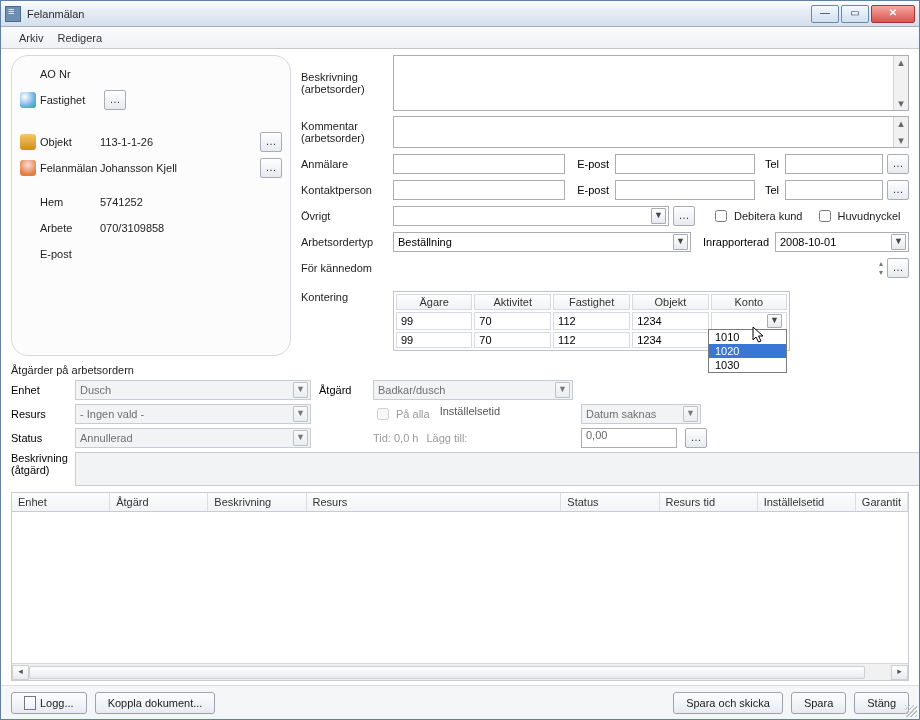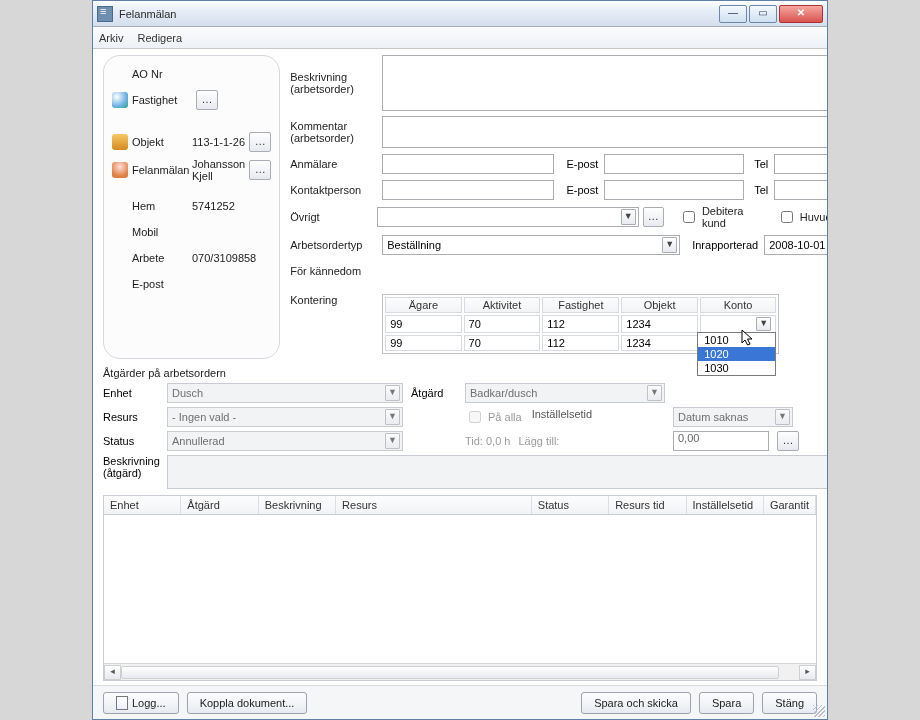--- a/index.html
+++ b/index.html
@@ -1,25 +1,25 @@
 <!DOCTYPE html>
 <html><head>
 <meta charset="utf-8">
 <style>
   * { box-sizing: border-box; font-family: "Segoe UI", Tahoma, sans-serif; font-size: 11px; }
   body { margin:0; background:#d7d7d7; }
-  .window { width:736px; height:720px; margin:0 auto; background:#fff; border:1px solid #5f7fa5; position:relative; display:flex; flex-direction:column; }
+  .window { width:920px; height:720px; margin:0 auto; background:#fff; border:1px solid #5f7fa5; position:relative; display:flex; flex-direction:column; }
   .titlebar { height:26px; background:linear-gradient(#fdfefe,#e6edf6 40%,#d4deed); display:flex; align-items:center; padding:0 4px; border-bottom:1px solid #aab; }
   .titlebar .icon { width:16px; height:16px; background:#6f8fb0; border:1px solid #4a6a8a; margin-right:6px; display:inline-block; position:relative; }
   .titlebar .icon::after{content:"≡";position:absolute;top:-2px;left:2px;color:#fff;font-size:11px;}
   .titlebar .title { color:#2a2a2a; flex:1; }
   .wbtns { display:flex; gap:2px; }
   .wbtn { width:28px; height:18px; border:1px solid #6d87a8; border-radius:2px; background:linear-gradient(#f3f8fd,#cfe0f0); color:#335; text-align:center; line-height:14px; font-size:10px; cursor:pointer;}
   .wbtn.close { width:44px; background:linear-gradient(#f6a8a0,#d9534f); color:#fff; border-color:#a33; font-weight:bold;}
-  .menubar { height:22px; background:linear-gradient(#fafbfc,#eef1f6); border-bottom:1px solid #c9c9c9; padding:0 6px; display:flex; align-items:center; gap:14px;}
+  .menubar { height:22px; background:linear-gradient(#fafbfc,#eef1f6); border-bottom:1px solid #c9c9c9; padding:0 18px; display:flex; align-items:center; gap:14px;}
   .menubar span{color:#333; cursor:pointer;}
   .content { flex:1; padding:6px 10px 4px; display:flex; flex-direction:column; overflow:hidden;}
   .top { display:flex; gap:10px; }
   .panel { border:1px solid #d5d8de; background:#fcfcfd; padding:8px; border-radius:2px;}
   .panel.left{ width:280px;border-radius:17px; }
   .row { display:flex; align-items:center; margin-bottom:6px; min-height:20px;}
   .row .ic{width:16px; height:16px; margin-right:4px; display:inline-block; border-radius:3px;}
   .ic.globe{background:radial-gradient(circle at 30% 30%,#fff,#6fb1e6 60%,#2a7);}
   .ic.cube{background:linear-gradient(#f7c766,#d28b1e);}  
   .ic.person{background:radial-gradient(circle at 50% 30%,#fdd,#e08040 70%);}
@@ -109,24 +109,20 @@
           <div class="smbtn">…</div>
         </div>
         <div style="height:8px"></div>
         <div class="row">
             <span class="ic" style="background:transparent"></span>
             <span class="lbl">Hem</span>
             <span class="val">5741252</span>
           </div>
         <div class="row">
             <span class="ic" style="background:transparent"></span>
-            <span class="lbl">Mobil</span>
-          </div>
-        <div class="row">
-            <span class="ic" style="background:transparent"></span>
             <span class="lbl">Arbete</span>
             <span class="val">070/3109858</span>
           </div>
         <div class="row">
             <span class="ic" style="background:transparent"></span>
             <span class="lbl">E-post</span>
           </div>
       </div>
 
       <div class="rightcol">

